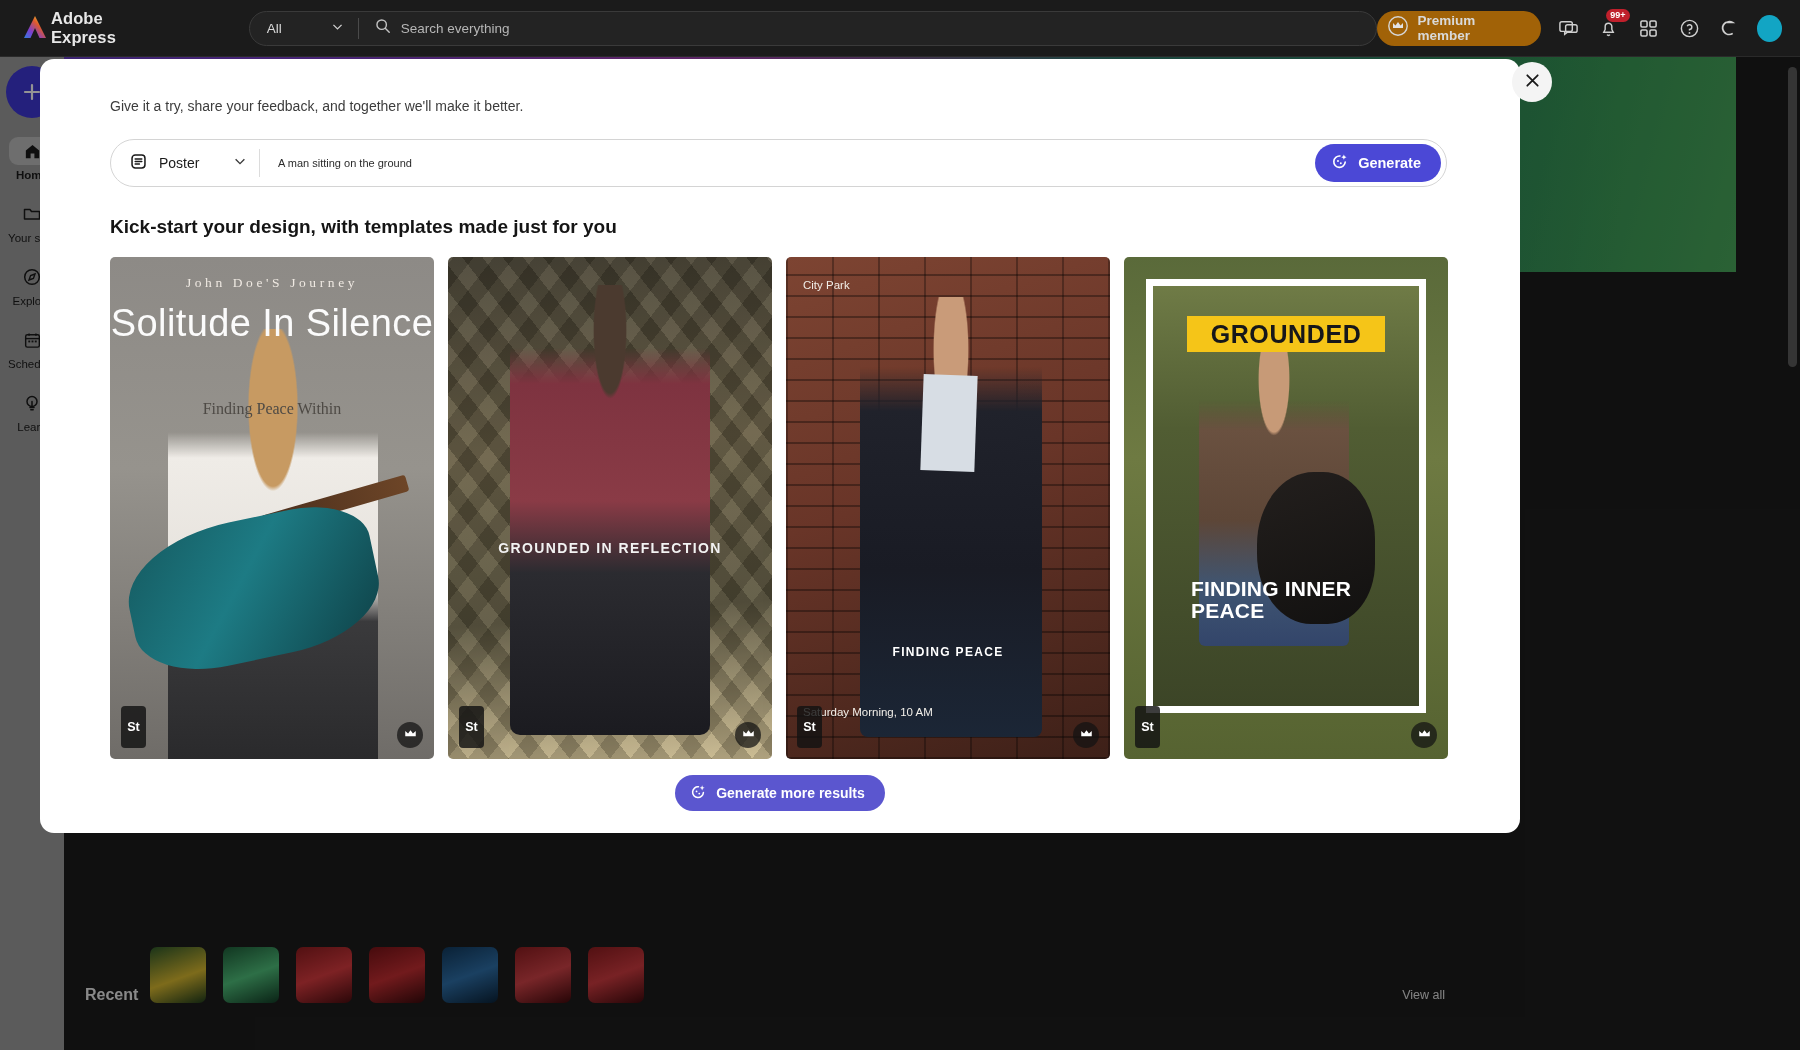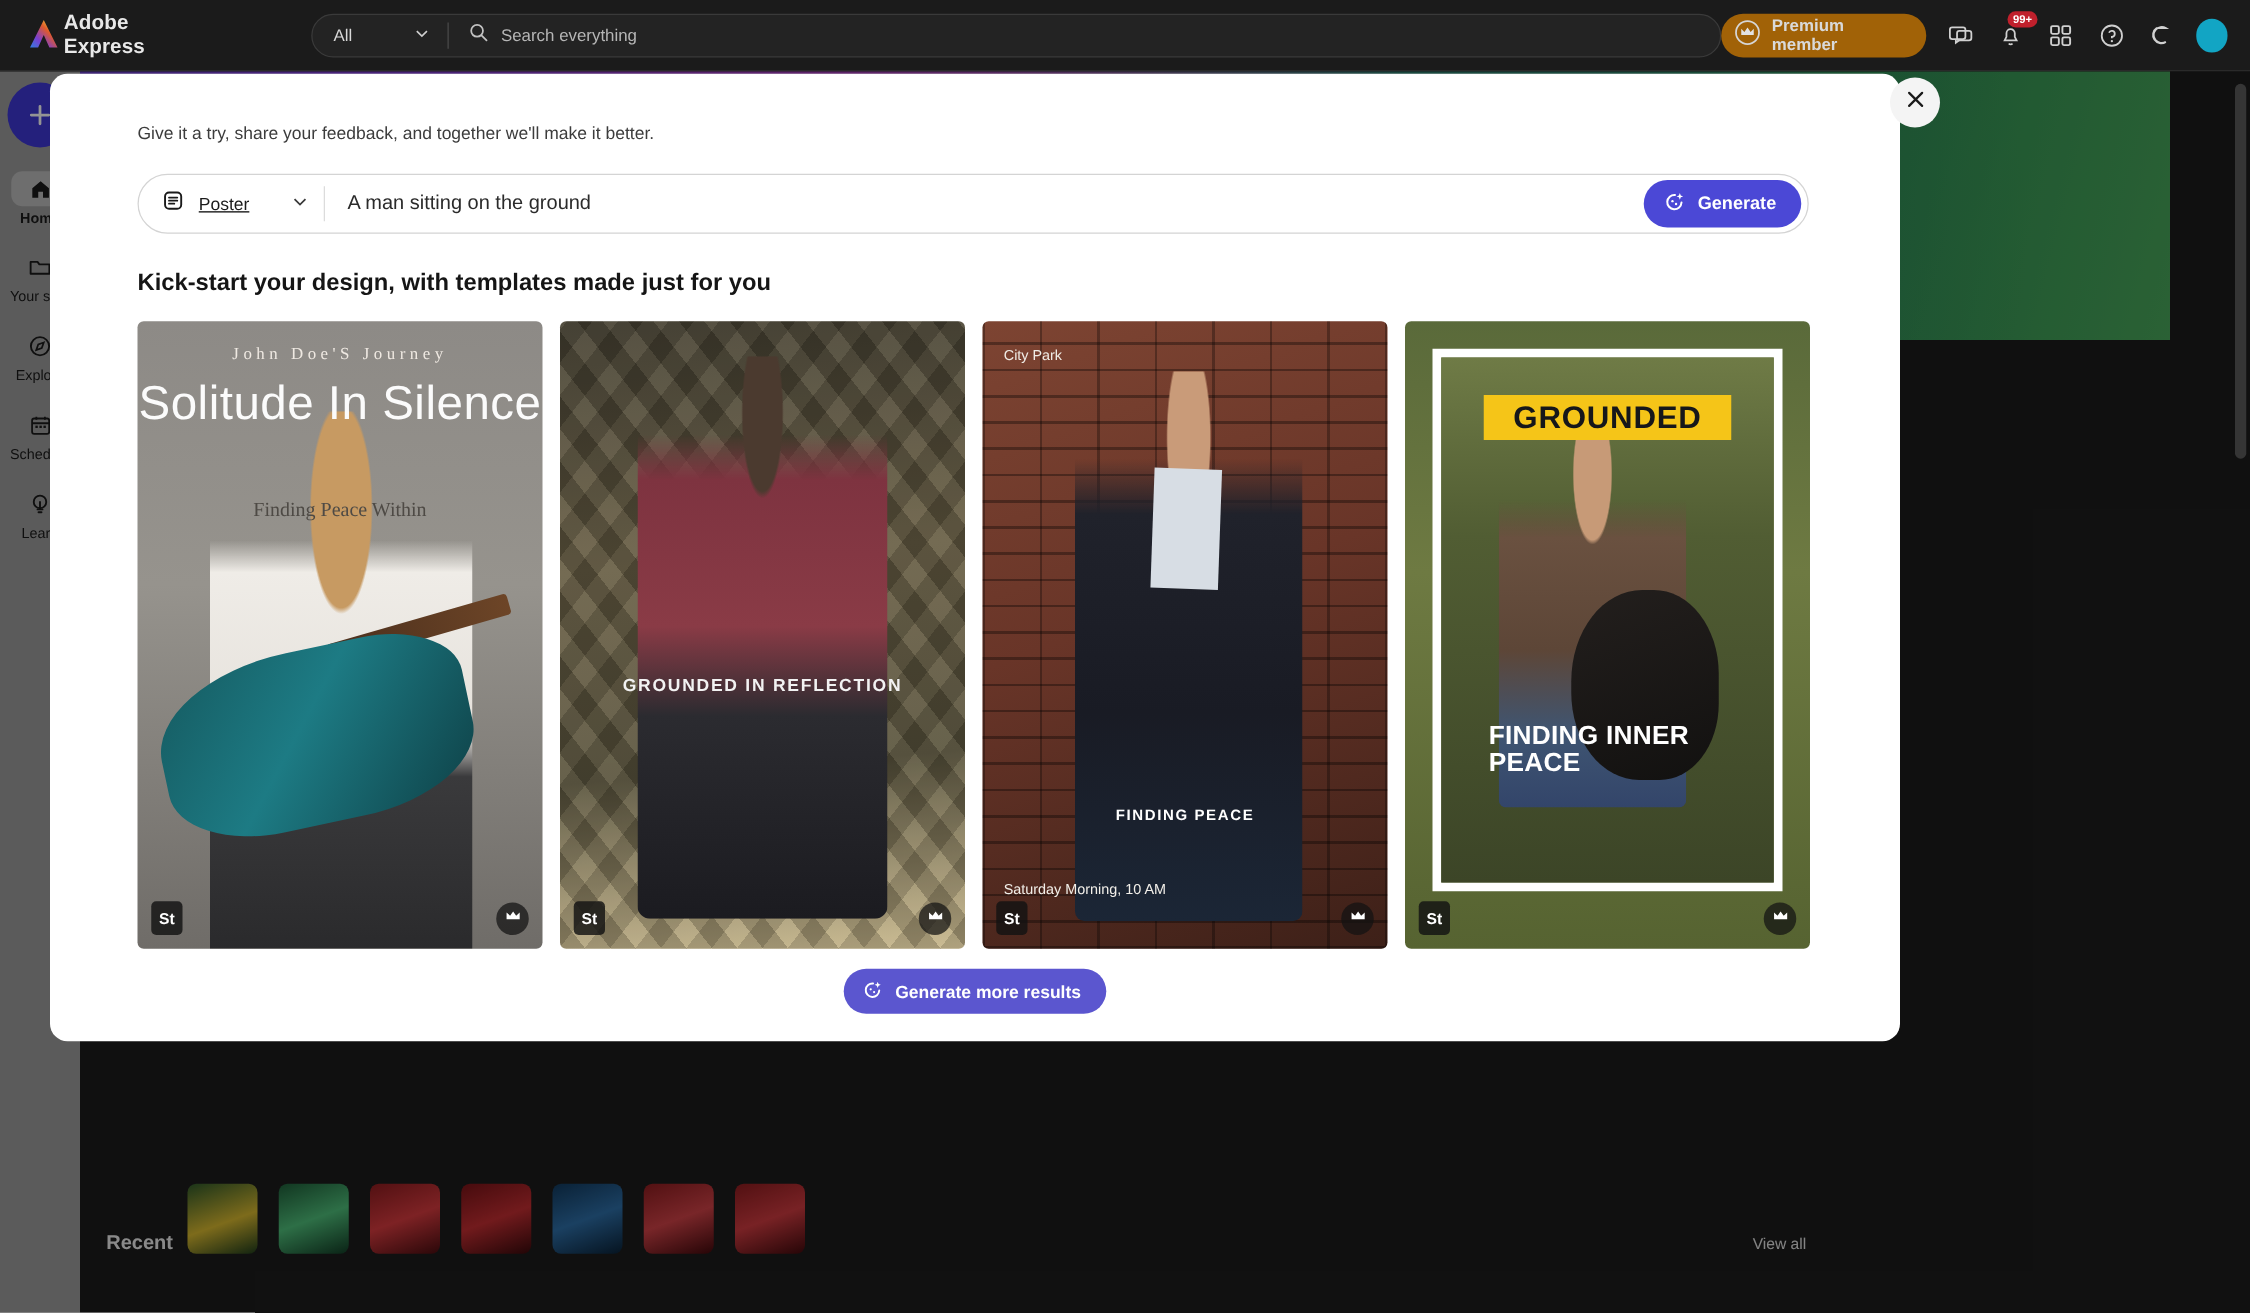--- a/index.html
+++ b/index.html
@@ -106,36 +106,36 @@
     margin-left: 13px; margin-top: 12px; background: #d9d8f7; color: #4d47c3;
     font-size: 10px; font-weight: bold; letter-spacing: .6px; padding: 3px 6px; border-radius: 4px;
   }
   .terms-link { margin-left: auto; margin-top: 18px; color: #5b56cf; font-size: 12.5px; font-weight: bold; }
   .m-sub { margin-top: 13px; font-size: 14px; color: #3c3c3c; }
 
   .prompt-bar {
     margin-top: 25px; width: 1337px; height: 48px; border: 1.5px solid #d4d4d4;
     border-radius: 24px; display: flex; align-items: center; padding-right: 5px; background: #fff;
   }
-  .type-select { display: flex; align-items: center; gap: 11px; width: 148px; padding-left: 18px; text-decoration: underline; }
+  .type-select { display: flex; align-items: center; gap: 11px; width: 148px; padding-left: 18px; }
   .type-name { font-size: 14px; color: #1a1a1a; }
   .chev-wrap { margin-left: auto; padding-right: 12px; }
   .prompt-div { width: 1px; height: 28px; background: #dcdcdc; }
-  .prompt-text { flex: 1; padding-left: 18px; font-size: 16px; color: #2b2b2b; }
+  .prompt-text { flex: 1; padding-left: 18px; font-size: 11px; color: #2b2b2b; }
   .gen-btn {
     display: flex; align-items: center; gap: 9px; height: 38px; padding: 0 20px 0 15px;
     background: #4b48d6; color: #fff; border-radius: 19px; font-size: 14.5px; font-weight: bold;
   }
 
   .kick-title { margin-top: 29px; font-size: 19px; font-weight: bold; color: #151515; }
 
   .cards { margin-top: 19px; display: flex; gap: 14px; }
   .card { position: relative; width: 324px; height: 502px; border-radius: 5px; overflow: hidden; }
   .card-badge-st {
-    position: absolute; left: 11px; bottom: 11px; width: 25px; height: 27px; border-radius: 4px;
+    position: absolute; left: 11px; bottom: 11px; width: 25px; height: 42px; border-radius: 4px;
     background: rgba(18,18,18,.82); color: #fff; font-size: 12.5px; font-weight: bold;
     display: flex; align-items: center; justify-content: center;
   }
   .card-badge-crown {
     position: absolute; right: 11px; bottom: 11px; width: 26px; height: 26px; border-radius: 50%;
     background: rgba(18,18,18,.72); display: flex; align-items: center; justify-content: center;
   }
 
   
   .c1 { background: linear-gradient(180deg, #8d8a86 0%, #96938d 42%, #6f6c68 100%); }

